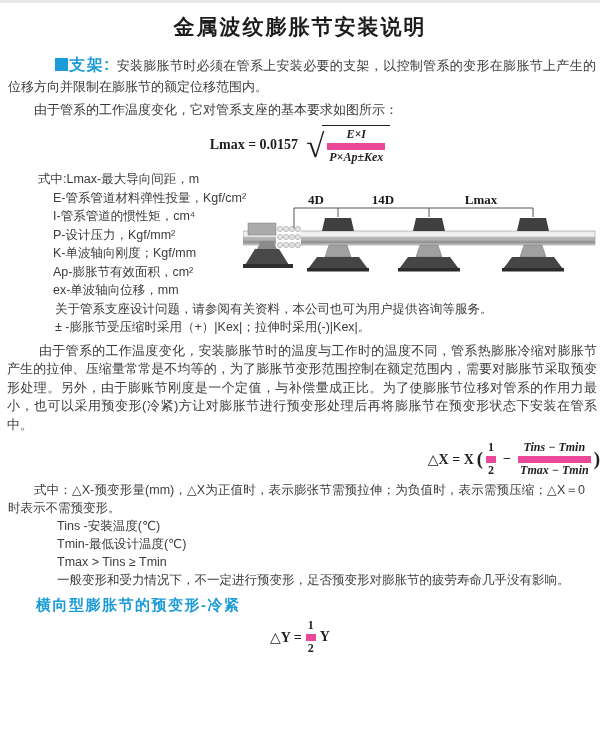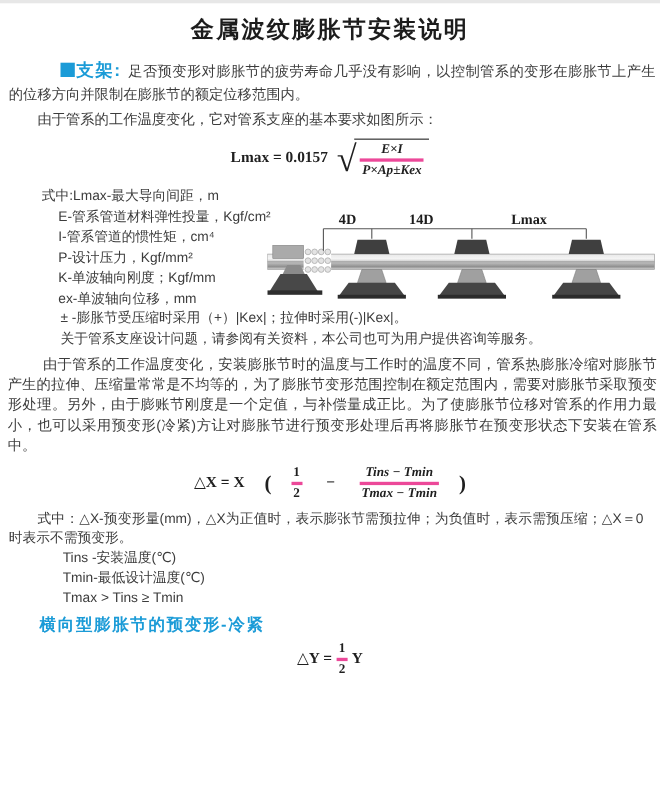--- a/index.html
+++ b/index.html
@@ -12,21 +12,21 @@
   .title{ padding-top:13px; text-align:center; font-size:21px; font-weight:bold; color:#1c1c1c; letter-spacing:2px; }
 
   .p-intro{ margin:13px 4px 0 8px; font-size:13px; line-height:21px; text-indent:47px; text-align:justify; }
   .sq{ display:inline-block; width:13px; height:13px; background:var(--accent); vertical-align:-1px; margin-right:1px; }
   .blue-inline-head{ color:var(--accent); font-size:16px; font-weight:bold; letter-spacing:1px; margin-right:6px; }
   .p-example{ margin:2px 4px 0 8px; font-size:13px; line-height:21px; text-indent:26px; }
 
   .formula{ font-family:"Liberation Serif","DejaVu Serif",serif; font-weight:bold; color:var(--formula-ink); text-align:center; font-size:14px; }
   .formula-1{ margin-top:7px; height:36px; display:flex; align-items:center; justify-content:center; }
   .frac{ display:inline-flex; flex-direction:column; align-items:center; font-size:12px; line-height:1.3; vertical-align:middle; }
-  .frac .den{ border-top:3px solid #ec4899; padding:0 2px; }
+  .frac .den{ border-top:7px solid #ec4899; padding:0 2px; }
   .frac.ital{ font-style:italic; }
   .sqrt-wrap{ display:inline-flex; align-items:center; margin-left:8px; }
   .sqrt-glyph{ font-size:33px; font-weight:normal; line-height:1; margin-right:-2px; transform:translateY(1px); }
   .radicand{ border-top:1.5px solid #222; padding:1px 5px 0; }
   .big-paren{ font-size:19px; font-weight:bold; vertical-align:-3px; }
   .op{ margin:0 4px; }
 
   .defs{ margin:7px 0 0 38px; font-size:12.5px; line-height:18.5px; }
   .def-item.sub{ margin-left:15px; }
   .def-item.sub2{ margin-left:17px; }
@@ -37,36 +37,36 @@
   .section-head{ margin:12px 0 0 12px; }
   .section-head .sq{ width:13px; height:13px; }
   .section-head .txt{ color:var(--accent); font-size:15px; font-weight:bold; letter-spacing:1px; }
 
   .p-preform{ margin:5px 3px 0 7px; font-size:13px; line-height:18.5px; text-indent:32px; text-align:justify; }
 
   .sub-head{ color:var(--accent); font-size:16px; font-weight:bold; letter-spacing:1.5px; }
   .sub-head.axial{ margin:6px 0 0 60px; }
   .sub-head.lateral{ margin:7px 0 0 36px; font-size:15px; }
 
-  .formula-2{ margin-top:9px; height:32px; display:flex; align-items:center; justify-content:center; gap:18px; }
+  .formula-2{ margin-top:9px; height:32px; display:flex; align-items:center; justify-content:flex-end; gap:3px; }
   .formula-3{ margin-top:8px; height:28px; display:flex; align-items:center; justify-content:center; gap:4px; }
 
   .notes{ margin:6px 15px 0 8px; font-size:12.5px; line-height:18px; }
   .note-item.first{ text-indent:26px; text-align:justify; }
   .note-item.sub{ margin-left:49px; }
 </style>
 </head>
 <body>
 
 <div class="page">
   <div class="page-edge"></div>
 
   <h1 class="title">金属波纹膨胀节安装说明</h1>
 
-  <p class="p-intro"><span class="sq"></span><span class="blue-inline-head">支架:</span><span>足否预变形对膨胀节的疲劳寿命几乎没有影响，以控制管系的变形在膨胀节上产生的位移方向并限制在膨胀节的额定位移范围内。</span></p>
+  <p class="p-intro"><span class="sq"></span><span class="blue-inline-head">支架:</span><span>安装膨胀节时必须在管系上安装必要的支架，以控制管系的变形在膨胀节上产生的位移方向并限制在膨胀节的额定位移范围内。</span></p>
 
   <p class="p-example">由于管系的工作温度变化，它对管系支座的基本要求如图所示：</p>
 
   <div class="formula formula-1">
     <span>Lmax = 0.0157</span>
     <span class="sqrt-wrap">
       <span class="sqrt-glyph">√</span>
       <span class="radicand">
         <span class="frac ital">
           <span class="num">E×I</span>
@@ -75,23 +75,24 @@
       </span>
     </span>
   </div>
 
   <div class="defs">
     <div class="def-item">式中:Lmax-最大导向间距，m</div>
     <div class="def-item sub">E-管系管道材料弹性投量，Kgf/cm²</div>
     <div class="def-item sub">I-管系管道的惯性矩，cm⁴</div>
     <div class="def-item sub">P-设计压力，Kgf/mm²</div>
     <div class="def-item sub">K-单波轴向刚度；Kgf/mm</div>
+    <div class="def-item sub">Ap-膨胀节有效面积，cm²</div>
     <div class="def-item sub">ex-单波轴向位移，mm</div>
+    <div class="def-item sub2">关于管系支座设计问题，请参阅有关资料，本公司也可为用户提供咨询等服务。</div>
     <div class="def-item sub2">± -膨胀节受压缩时采用（+）|Kex|；拉伸时采用(-)|Kex|。</div>
-    <div class="def-item sub2">关于管系支座设计问题，请参阅有关资料，本公司也可为用户提供咨询等服务。</div>
   </div>
 
   <svg class="diagram" viewBox="0 0 357 100" xmlns="http://www.w3.org/2000/svg">
     <defs>
       <linearGradient id="gPipe" x1="0" y1="0" x2="0" y2="1">
         <stop offset="0" stop-color="#e9e9e9"></stop>
         <stop offset="0.3" stop-color="#f4f4f4"></stop>
         <stop offset="0.55" stop-color="#bdbdbd"></stop>
         <stop offset="0.82" stop-color="#8f8f8f"></stop>
         <stop offset="1" stop-color="#d6d6d6"></stop>
@@ -172,20 +173,21 @@
       <span class="den">Tmax − Tmin</span>
     </span>
     <span class="big-paren">)</span>
   </div>
 
   <div class="notes">
     <div class="note-item first">式中：△X-预变形量(mm)，△X为正值时，表示膨张节需预拉伸；为负值时，表示需预压缩；△X＝0时表示不需预变形。</div>
     <div class="note-item sub">Tins -安装温度(℃)</div>
     <div class="note-item sub">Tmin-最低设计温度(℃)</div>
     <div class="note-item sub">Tmax &gt; Tins ≥ Tmin</div>
+    <div class="note-item sub">一般变形和受力情况下，不一定进行预变形，足否预变形对膨胀节的疲劳寿命几乎没有影响。</div>
   </div>
 
   <h2 class="sub-head lateral">横向型膨胀节的预变形-冷紧</h2>
 
   <div class="formula formula-3">
     <span>△Y =</span>
     <span class="frac">
       <span class="num">1</span>
       <span class="den">2</span>
     </span>

